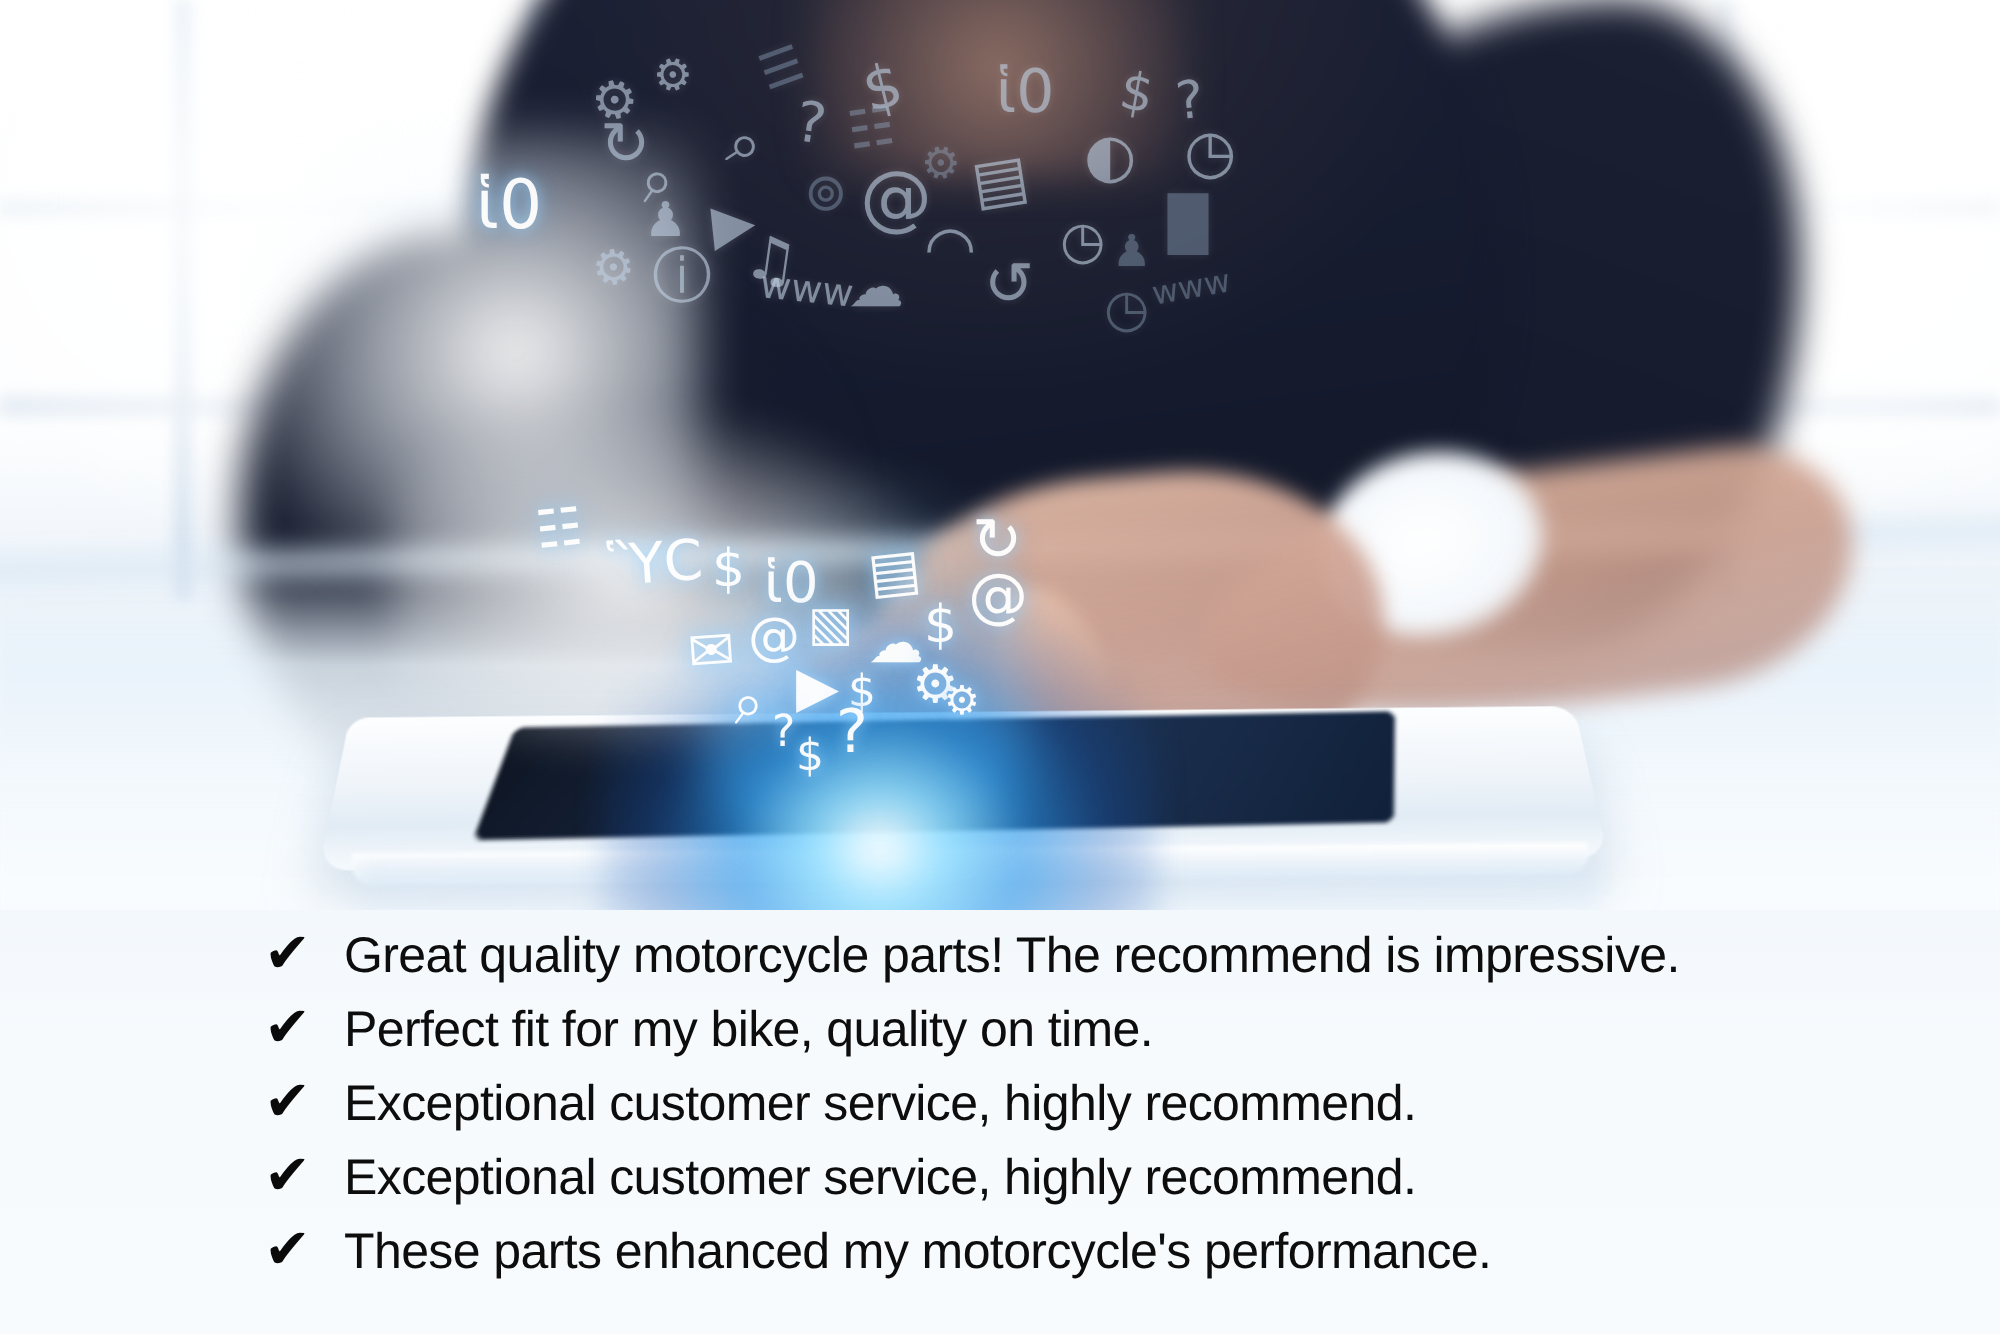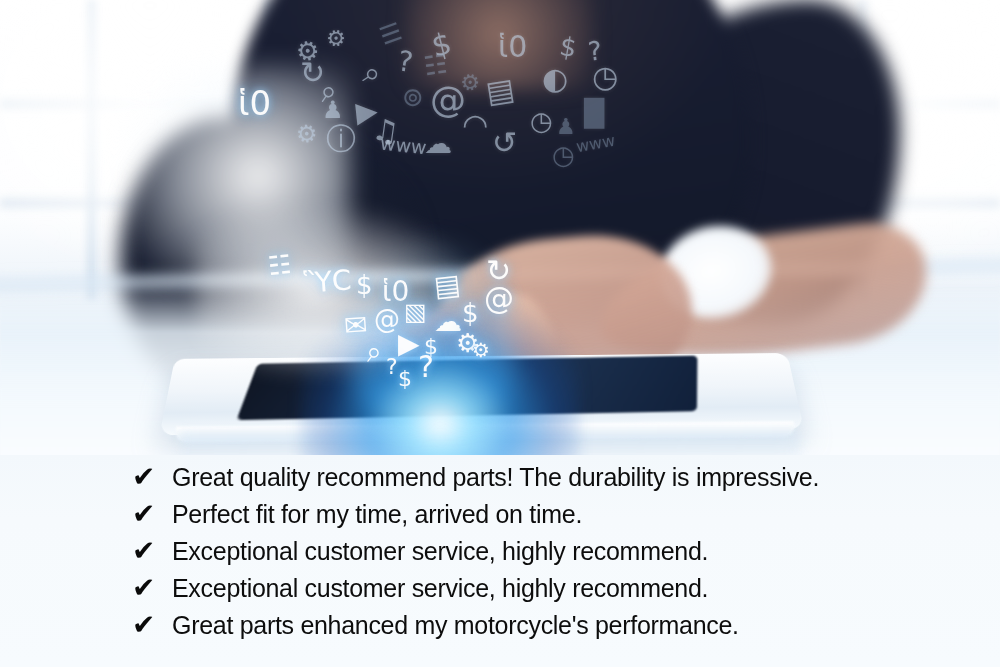--- a/index.html
+++ b/index.html
@@ -440,34 +440,34 @@
         <span class="ic bright" style="left: 398px; top: 368px; font-size: 22px; transform: rotate(0deg);">$</span>
         <span class="ic bright" style="left: 386px; top: 356px; font-size: 22px; transform: rotate(0deg);">?</span>
       </div>
 
   </div>
 
   <div class="review-band">
     <div class="review-list" id="review-list">
         <div class="review-row">
           <span class="check-mark">✔</span>
-          <span class="review-text">Great quality recommend parts! The durability is impressive.</span>
+          <span class="review-text">Great quality motorcycle parts! The recommend is impressive.</span>
         </div>
         <div class="review-row">
           <span class="check-mark">✔</span>
-          <span class="review-text">Perfect fit for my time, arrived on time.</span>
+          <span class="review-text">Perfect fit for my bike, quality on time.</span>
         </div>
         <div class="review-row">
           <span class="check-mark">✔</span>
           <span class="review-text">Exceptional customer service, highly recommend.</span>
         </div>
         <div class="review-row">
           <span class="check-mark">✔</span>
           <span class="review-text">Exceptional customer service, highly recommend.</span>
         </div>
         <div class="review-row">
           <span class="check-mark">✔</span>
-          <span class="review-text">Great parts enhanced my motorcycle's performance.</span>
+          <span class="review-text">These parts enhanced my motorcycle's performance.</span>
         </div>
       </div>
   </div>
 
 </div>
 
 </body></html>

